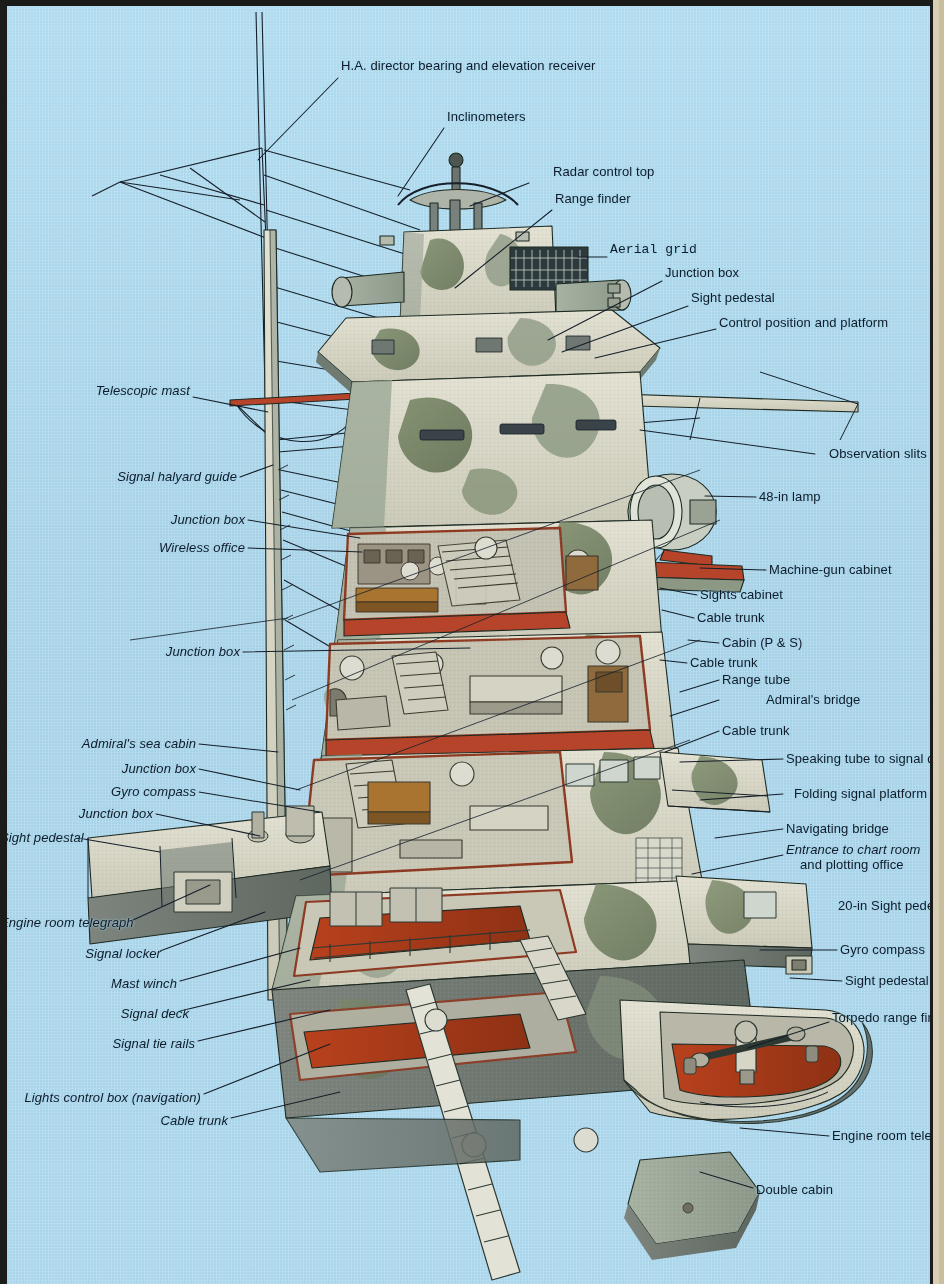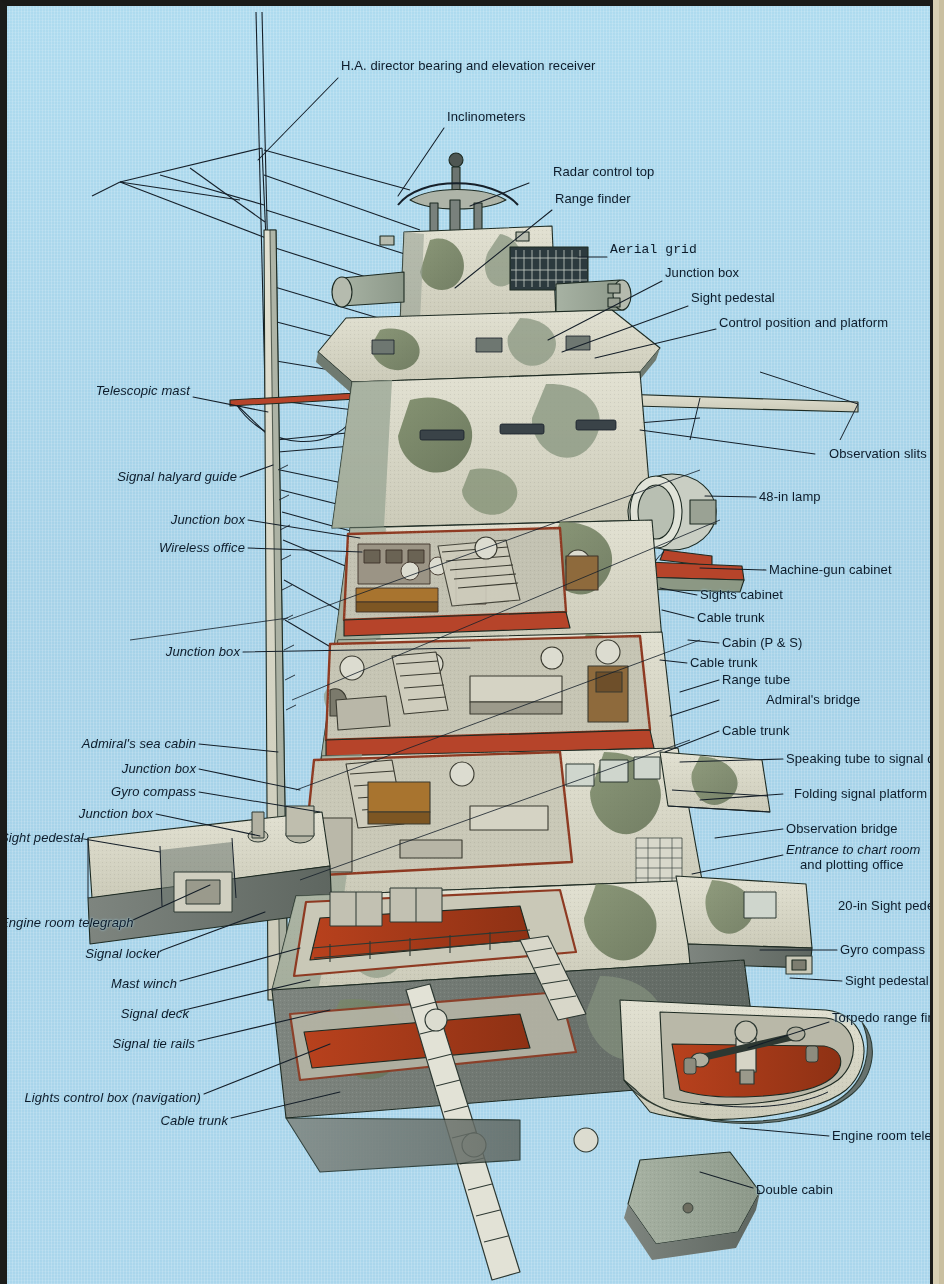--- a/index.html
+++ b/index.html
@@ -537,21 +537,21 @@
       <div class="lbl" style="top: 656px; left: 690px;">Cable trunk</div>
       <div class="lbl" style="top: 673px; left: 722px;">Range tube</div>
       <div class="lbl" style="top: 693px; left: 722px; margin-left: 44px;">Admiral's bridge</div>
       <div class="lbl" style="top: 724px; left: 722px;">Cable trunk</div>
       <div class="lbl r" style="top: 737px; left: 0px; width: 196px; padding-right: 0px;">Admiral's sea cabin</div>
       <div class="lbl" style="top: 752px; left: 786px;">Speaking tube to signal deck</div>
       <div class="lbl r" style="top: 762px; left: 0px; width: 196px; padding-right: 0px;">Junction box</div>
       <div class="lbl" style="top: 787px; left: 786px; margin-left: 8px;">Folding signal platform</div>
       <div class="lbl r" style="top: 785px; left: 0px; width: 196px; padding-right: 0px;">Gyro compass</div>
       <div class="lbl r" style="top: 807px; left: 0px; width: 153px; padding-right: 0px;">Junction box</div>
-      <div class="lbl" style="top: 822px; left: 786px;">Observation bridge</div>
+      <div class="lbl" style="top: 822px; left: 786px;">Navigating bridge</div>
       <div class="lbl r" style="top: 831px; left: 0px; width: 75px; padding-right: 0px;">Sight pedestal</div>
       <div class="lbl" style="top: 843px; left: 786px; font-style: italic;">Entrance to chart room</div>
       <div class="lbl" style="top: 858px; left: 800px;">and plotting office</div>
       <div class="lbl" style="top: 899px; left: 838px;">20-in  Sight pedestal</div>
       <div class="lbl r" style="top: 916px; left: 0px; width: 130px; padding-right: 0px;">Engine room telegraph</div>
       <div class="lbl" style="top: 943px; left: 840px;">Gyro compass</div>
       <div class="lbl r" style="top: 947px; left: 4px; width: 157px; padding-right: 0px;">Signal locker</div>
       <div class="lbl" style="top: 974px; left: 845px;">Sight pedestal</div>
       <div class="lbl r" style="top: 977px; left: 0px; width: 177px; padding-right: 0px;">Mast winch</div>
       <div class="lbl" style="top: 1011px; left: 832px;">Torpedo range finder</div>

